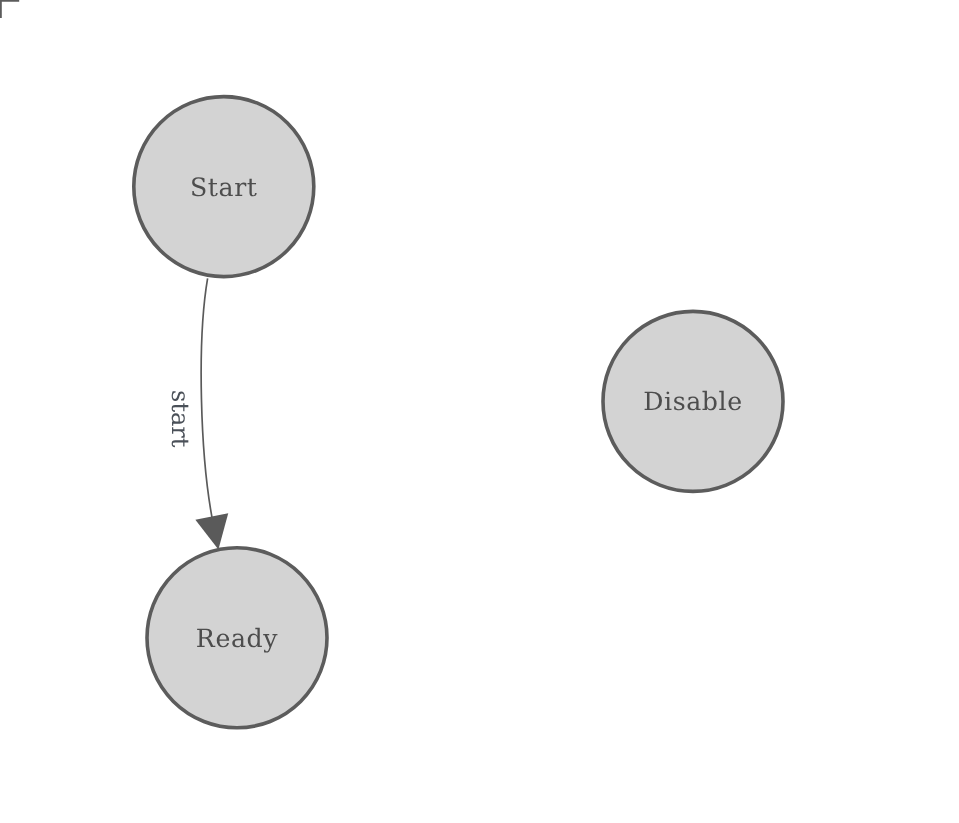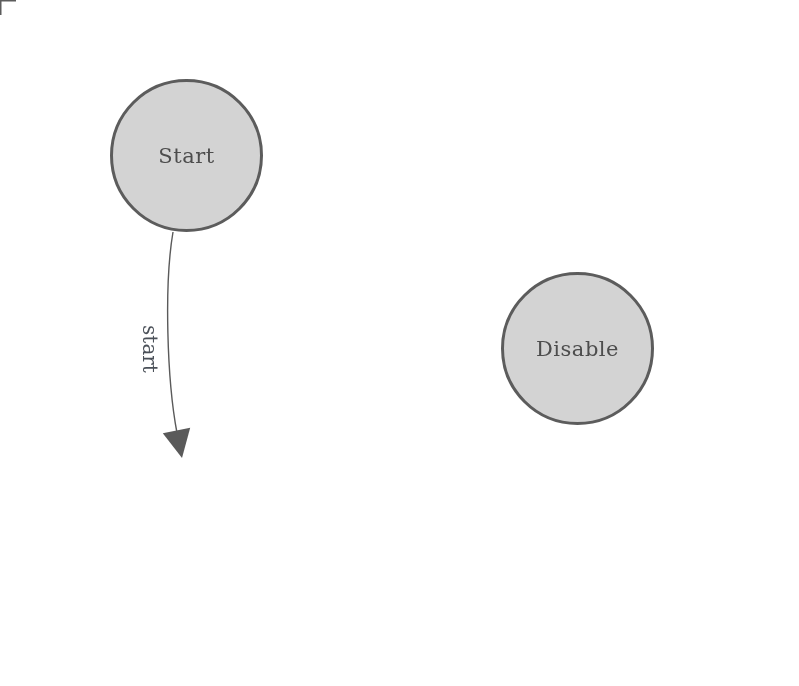--- a/index.html
+++ b/index.html
@@ -39,21 +39,21 @@
     justify-content: center;
   }
   .state-node .node-label {
     font-size: 21px;
     letter-spacing: 0.5px;
     color: #4d4d4d;
     user-select: none;
   }
   .node-start   { left: 110px; top: 79px;  }
   .node-ready   { left: 121px; top: 455px; }
-  .node-disable { left: 501px; top: 272px; }
+  .node-disable { left: 501px; top: 258px; }
   .edge-label {
     position: absolute;
     left: 150px;
     top: 349px;
     transform: translate(-50%, -50%) rotate(90deg);
     transform-origin: center center;
     font-size: 20px;
     color: #4a5058;
     white-space: nowrap;
     user-select: none;
@@ -73,18 +73,21 @@
       <polygon points="182,458 162.8,433.2 190.2,427.8" fill="#5a5a5a"></polygon>
     </g>
   </svg>
 
   <div class="edge-label">start</div>
 
   <div class="state-node node-start">
     <span class="node-label">Start</span>
   </div>
 
+  <div class="state-node node-ready">
+    <span class="node-label">Ready</span>
+  </div>
 
   <div class="state-node node-disable">
     <span class="node-label">Disable</span>
   </div>
 
 </div>
 
 </body></html>

